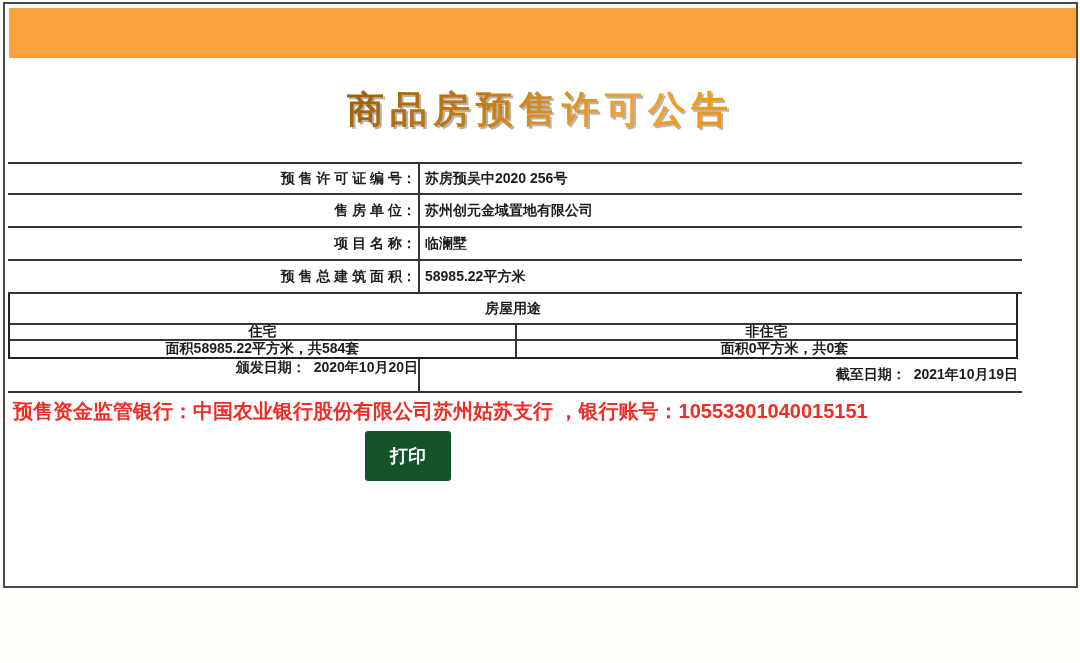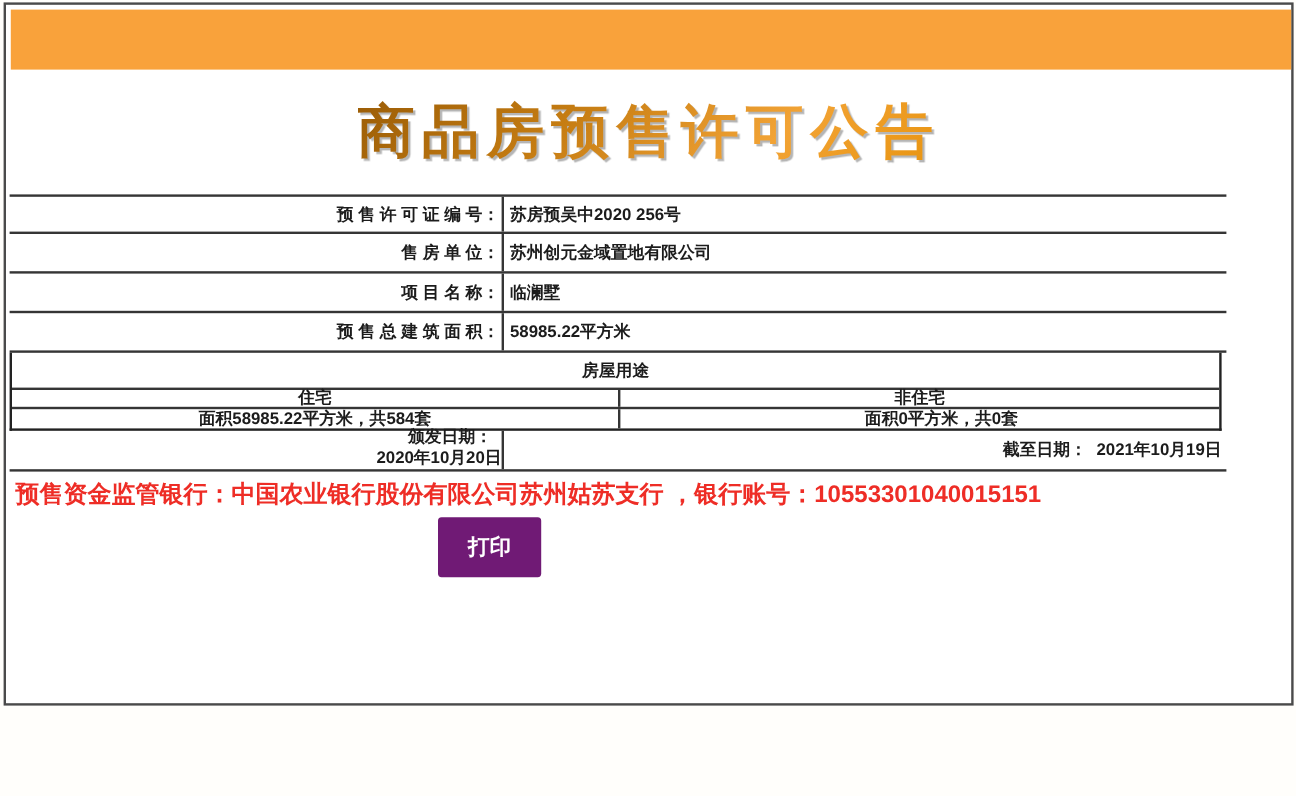--- a/index.html
+++ b/index.html
@@ -23,21 +23,21 @@
     background: #f9a23b;
   }
   .title-area {
     height: 104px;
     display: flex;
     align-items: center;
     justify-content: center;
   }
   .title-text {
     font-family: "DejaVu Serif", "Liberation Serif", serif;
-    font-size: 48px;
+    font-size: 37px;
     font-weight: bold;
     letter-spacing: 6px;
     background: linear-gradient(135deg, #9a5c06 0%, #c57c12 35%, #f2a335 70%, #e8940f 100%);
     -webkit-background-clip: text;
     background-clip: text;
     color: #d4881c;
     -webkit-text-fill-color: transparent;
     filter: drop-shadow(2px 2px 0px #b5b5b5);
   }
   .form-table {
@@ -103,24 +103,23 @@
   }
   .dates-row {
     display: flex;
     height: 34px;
     border-bottom: 2px solid #353535;
   }
   .date-cell-left {
     width: 412px;
     border-right: 2px solid #353535;
     display: flex;
-    align-items: flex-end;
+    align-items: flex-start;
     justify-content: flex-end;
     white-space: nowrap;
-    flex-direction: column;
   }
   .date-cell-right {
     flex: 1;
     display: flex;
     align-items: center;
     justify-content: flex-end;
     padding-right: 4px;
     white-space: nowrap;
   }
   .date-label { margin-right: 8px; }
@@ -131,21 +130,21 @@
     font-size: 20px;
     white-space: nowrap;
   }
   .button-area {
     margin-top: 6px;
     margin-left: 360px;
   }
   .print-button {
     width: 86px;
     height: 50px;
-    background: #701a75;
+    background: #14532d;
     color: #ffffff;
     border: none;
     border-radius: 3px;
     font-size: 18px;
     font-weight: bold;
     font-family: "Liberation Sans", sans-serif;
     cursor: pointer;
   }
 </style>
 </head>

